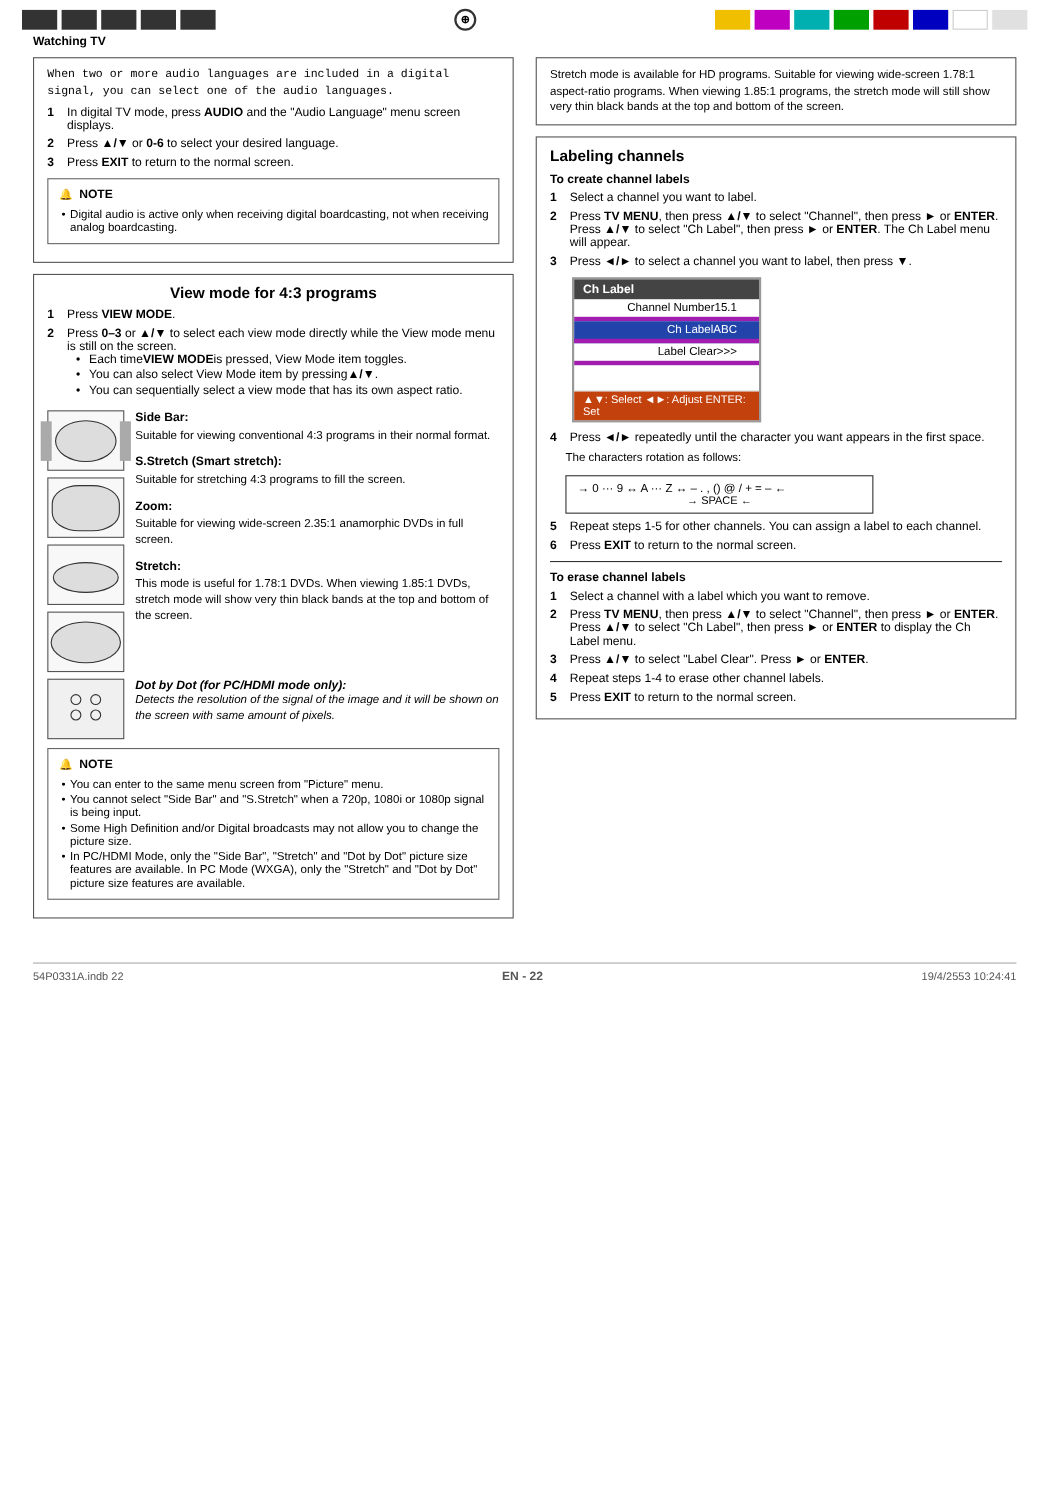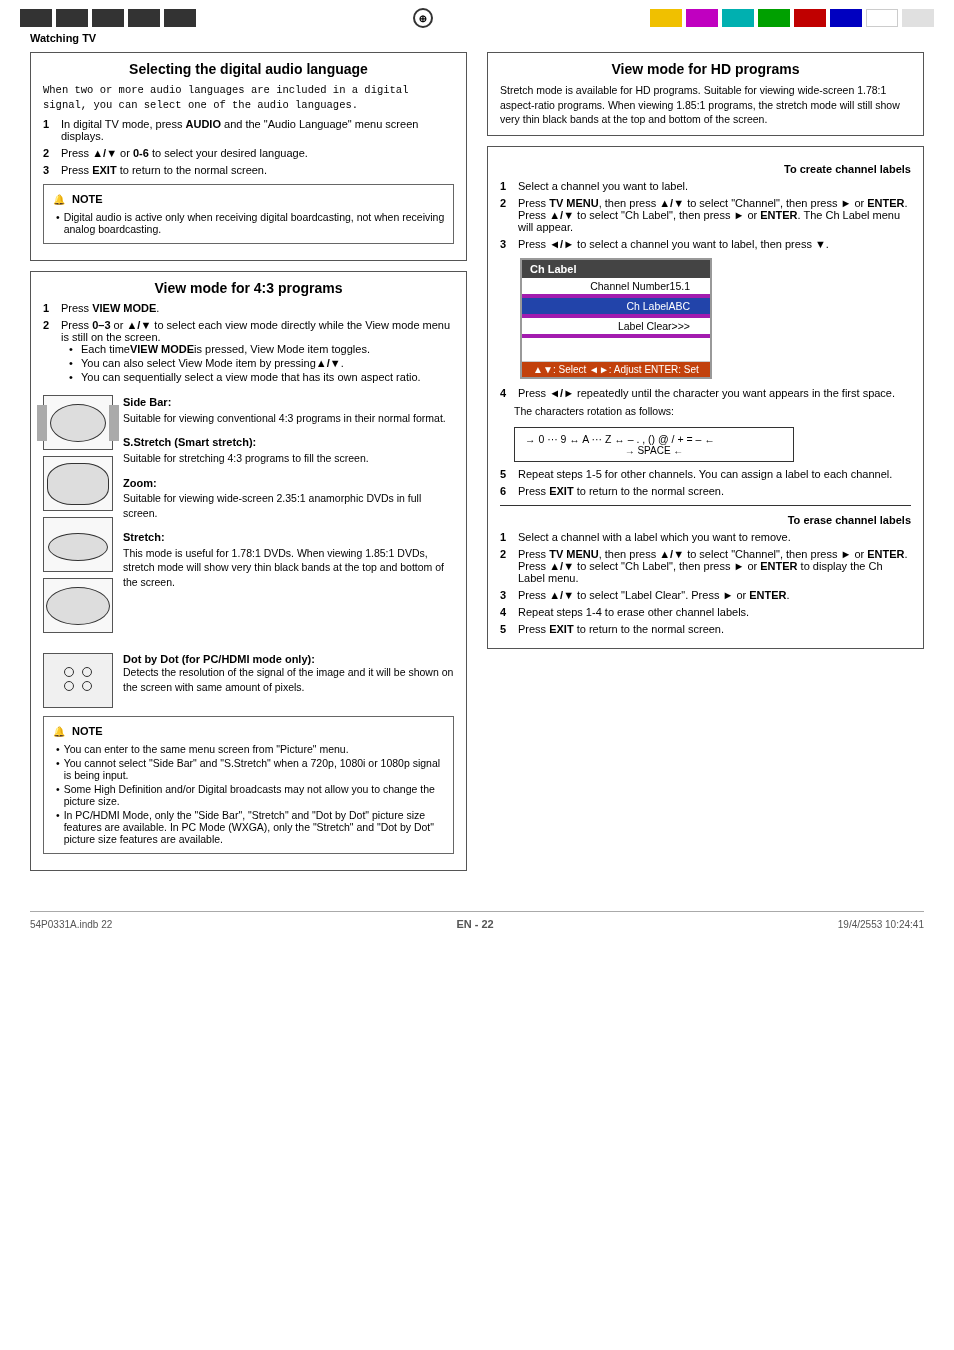--- a/index.html
+++ b/index.html
@@ -227,21 +227,21 @@
       line-height: 1.4;
     }
     .view-desc-label {
       font-weight: bold;
       font-size: 11px;
     }
 
     
     .ch-label-box {
       border: 2px solid #999;
-      width: 192px;
+      width: 172px;
       margin: 8px 0;
       font-size: 10.5px;
     }
     .ch-label-header {
       background: #444;
       color: #fff;
       padding: 3px 8px;
       font-weight: bold;
       font-size: 11px;
     }
@@ -283,21 +283,20 @@
 
     .divider-line {
       border-top: 1px solid #333;
       margin: 8px 0;
     }
 
     .sub-heading {
       font-weight: bold;
       font-size: 11px;
       margin: 8px 0 5px 0;
-      text-align: right;
     }
   </style>
 </head>
 <body>
 
 <div class="header-bar">
   <div class="bar-left">
     <div class="bar-seg"></div>
     <div class="bar-seg"></div>
     <div class="bar-seg"></div>
@@ -319,21 +318,20 @@
 
 <div class="page-content">
 
   <div class="section-heading">Watching TV</div>
 
   <div class="two-col">
 
     <div class="col-left">
 
       <div class="box-section">
-        <div class="box-title">Selecting the digital audio language</div>
         <p style="margin-bottom:6px; font-size:10.5px; line-height:1.4;font-family:Liberation Mono, monospace;">When two or more audio languages are included in a digital signal, you can select one of the audio languages.</p>
         <div class="step">
           <span class="step-num">1</span>
           <span class="step-content">In digital TV mode, press <strong>AUDIO</strong> and the "Audio Language" menu screen displays.</span>
         </div>
         <div class="step">
           <span class="step-num">2</span>
           <span class="step-content">Press <strong>▲/▼</strong> or <strong>0-6</strong> to select your desired language.</span>
         </div>
         <div class="step">
@@ -409,21 +407,21 @@
               <div class="view-desc-label">Zoom:</div>
               <span>Suitable for viewing wide-screen 2.35:1 anamorphic DVDs in full screen.</span>
             </div>
             <div class="view-desc-item">
               <div class="view-desc-label">Stretch:</div>
               <span>This mode is useful for 1.78:1 DVDs. When viewing 1.85:1 DVDs, stretch mode will show very thin black bands at the top and bottom of the screen.</span>
             </div>
           </div>
         </div>
 
-        <div style="display:flex; gap:10px; margin-top:20px;">
+        <div style="display:flex; gap:10px; margin-top:6px;font-style:italic;">
           <div class="dot-box">
             <div class="dot-circles-row">
               <div class="dot-circle-sm"></div>
               <div class="dot-circle-sm"></div>
             </div>
             <div class="dot-circles-row">
               <div class="dot-circle-sm"></div>
               <div class="dot-circle-sm"></div>
             </div>
           </div>
@@ -445,25 +443,25 @@
             <li>In PC/HDMI Mode, only the "Side Bar", "Stretch" and "Dot by Dot" picture size features are available. In PC Mode (WXGA), only the "Stretch" and "Dot by Dot" picture size features are available.</li>
           </ul>
         </div>
       </div>
 
     </div>
 
     <div class="col-right">
 
       <div class="box-section">
-        <div class="box-title">View mode for HD programs</div>
         <p style="font-size:10.5px; line-height:1.4;">Stretch mode is available for HD programs. Suitable for viewing wide-screen 1.78:1 aspect-ratio programs. When viewing 1.85:1 programs, the stretch mode will still show very thin black bands at the top and bottom of the screen.</p>
       </div>
 
       <div class="box-section">
+        <div class="box-title-left">Labeling channels</div>
 
         <div class="sub-heading">To create channel labels</div>
 
         <div class="step">
           <span class="step-num">1</span>
           <span class="step-content">Select a channel you want to label.</span>
         </div>
         <div class="step">
           <span class="step-num">2</span>
           <span class="step-content">

